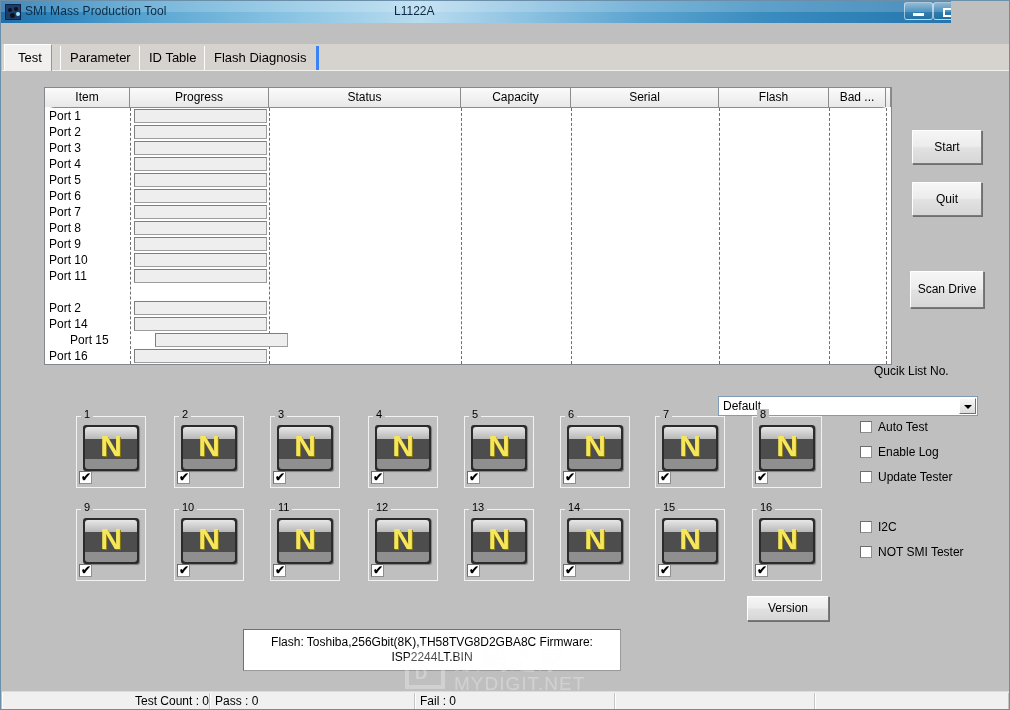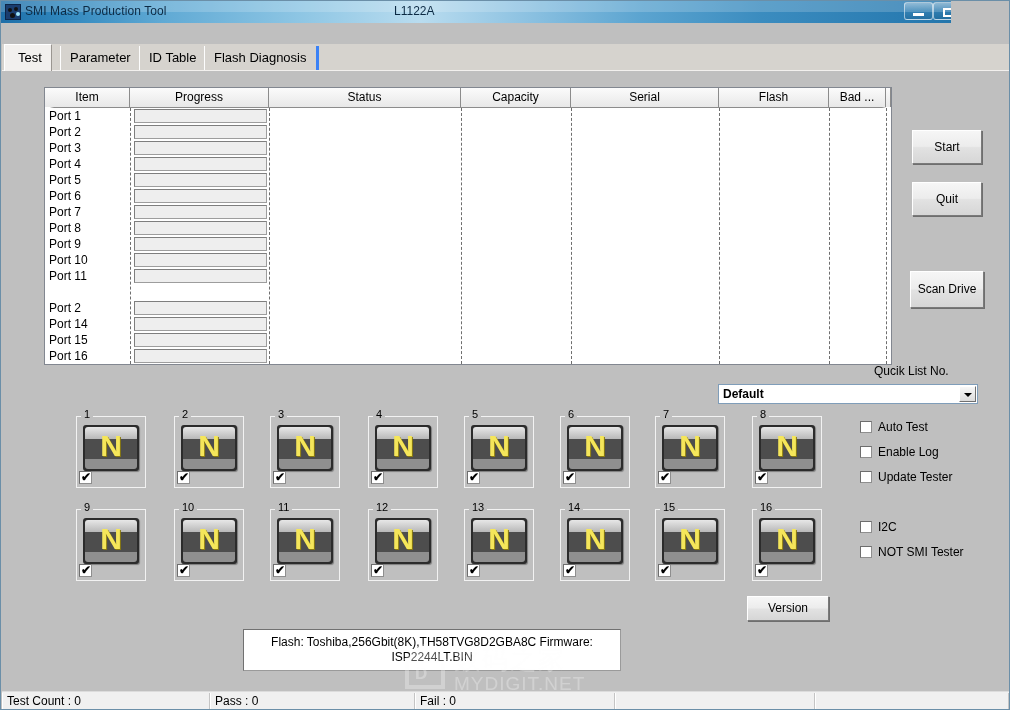--- a/index.html
+++ b/index.html
@@ -222,26 +222,25 @@
   #btn-quit     { left: 910px; top: 111px; width: 70px; height: 34px; line-height: 32px; }
   #btn-scan     { left: 908px; top: 200px; width: 74px; height: 37px; line-height: 35px; text-align: center; }
   #btn-version  { left: 745px; top: 525px; width: 82px; height: 25px; line-height: 23px; }
 
   
   #quick-label {
     position: absolute; left: 872px; top: 293px;
     font-size: 12px; color: #000000; white-space: nowrap;
   }
   #quick-combo {
-    position: absolute; left: 716px; top: 313px;
+    position: absolute; left: 716px; top: 325px;
     width: 260px; height: 20px;
     background: #fff;
     border: 1px solid #7f9db9;
     box-sizing: border-box;
-    font-weight: bold;
   }
   #quick-combo .val {
     position: absolute; left: 4px; top: 2px;
     font-size: 12px; color: #000;
   }
   #quick-combo .arrowbox {
     position: absolute; right: 1px; top: 1px;
     width: 17px; height: 16px;
     background: linear-gradient(to bottom, #f7f7f7, #dcdcdc);
     border: 1px solid #fff;
@@ -527,21 +526,21 @@
             <div class="gcell-prog"></div>
           </div>
           <div class="grow" style="top: 192px;">
             <div class="gcell-item">Port 2</div>
             <div class="gcell-prog"></div>
           </div>
           <div class="grow" style="top: 208px;">
             <div class="gcell-item">Port 14</div>
             <div class="gcell-prog"></div>
           </div>
-          <div class="grow" style="top: 224px;">
+          <div class="grow" style="top: 224px; margin-left: 21px;">
             <div class="gcell-item">Port 15</div>
             <div class="gcell-prog"></div>
           </div>
           <div class="grow" style="top: 240px;">
             <div class="gcell-item">Port 16</div>
             <div class="gcell-prog"></div>
           </div>
         </div>
     </div>
 
@@ -788,20 +787,20 @@
           <div class="body"></div>
         <div class="d">D</div>
       </div>
       <div class="cn">数码之家</div>
       <div class="en">MYDIGIT.NET</div>
     </div>
 
   </div>
 
   <div id="statusbar">
-      <div class="spanel" style="left: 0px; width: 208px;">Test Count : 0</div>
+      <div class="spanel" style="left: 0px; width: 208px; text-align: right;">Test Count : 0</div>
       <div class="spanel" style="left: 208px; width: 205px;">Pass : 0</div>
       <div class="spanel" style="left: 413px; width: 200px;">Fail : 0</div>
       <div class="spanel" style="left: 613px; width: 200px;"></div>
       <div class="spanel" style="left: 813px; width: 194px;"></div>
     </div>
 
 </div>
 
 </body></html>

